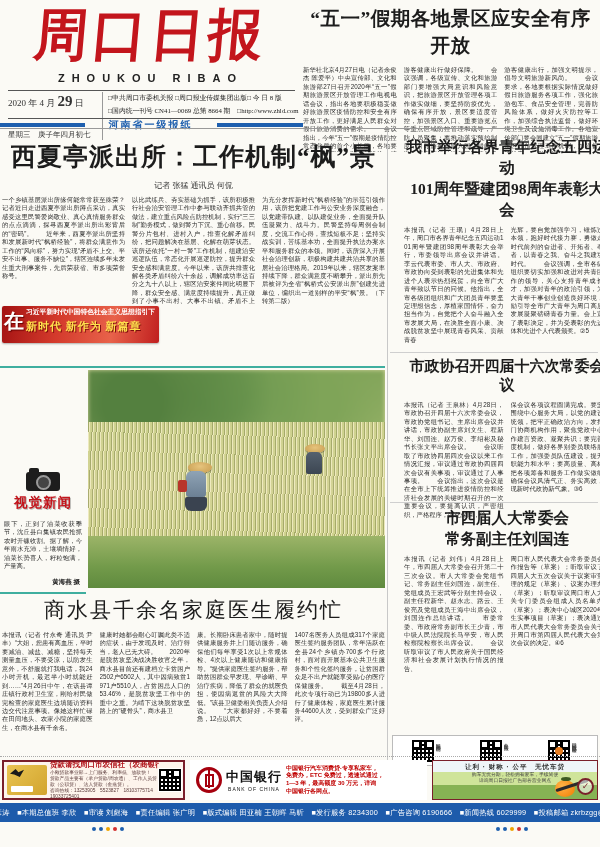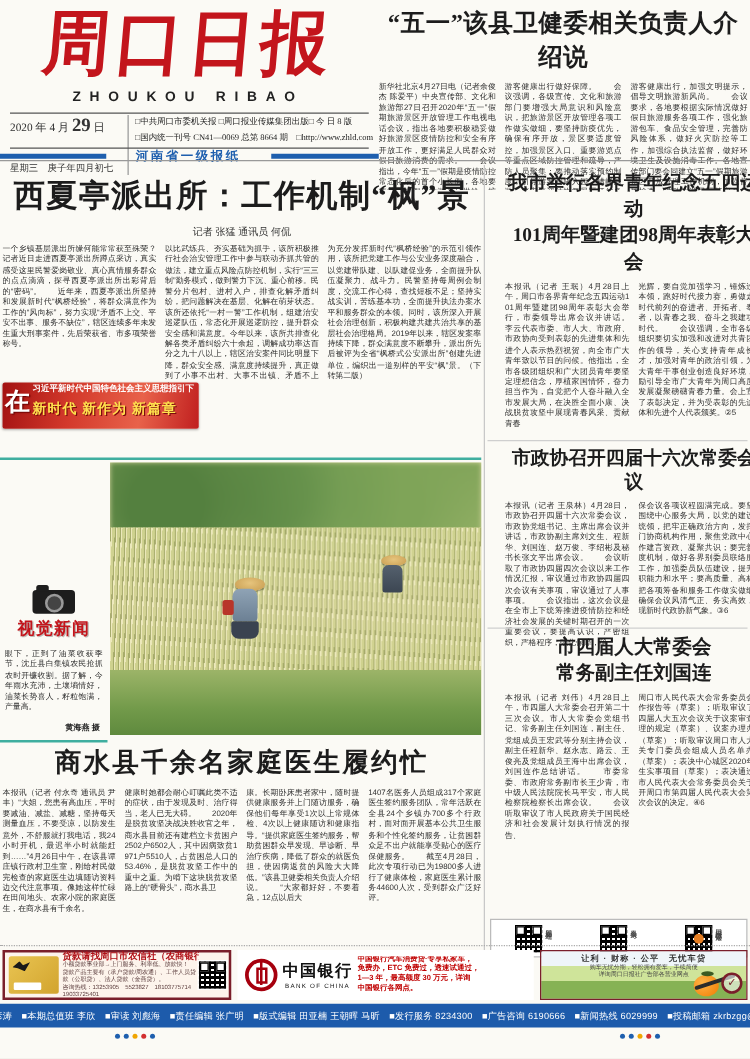--- a/index.html
+++ b/index.html
@@ -88,21 +88,21 @@
   .p1 .hat{margin-left:2px;}
   .p1 .body{width:20px;height:26px;background:linear-gradient(180deg,#8fa3b5,#6c8094);border-radius:6px 6px 3px 3px;margin-top:-2px;}
   .p1 .skirt{width:22px;height:14px;background:#3a4350;border-radius:2px 2px 6px 6px;margin-left:-1px;}
   .p1 .bag{position:absolute;left:-8px;top:18px;width:9px;height:12px;background:#b8352a;border-radius:2px;}
   .p2{left:73%;top:34%;}
   .p2 .hat{width:20px;height:9px;}
   .p2 .body{width:16px;height:22px;background:linear-gradient(180deg,#55616e,#3c4652);border-radius:5px 5px 2px 2px;margin-top:-1px;margin-left:1px;}
 
   
   .bottom-article{position:absolute;left:2px;top:592px;width:383px;}
-  .bottom-article h2{margin:4px 0 7px;font-size:21px;font-weight:700;text-align:center;letter-spacing:2px;}
+  .bottom-article h2{margin:4px 0 7px;font-size:21px;font-weight:400;text-align:center;letter-spacing:2px;}
   .bottom-article .cols4{height:122px;}
 
   
   .vrule{position:absolute;left:387px;top:132px;width:1px;height:632px;background:#c8c8c8;}
   .ra{position:absolute;left:392px;width:206px;margin-left:12px;}
   .ra h3{margin:0;text-align:center;font-weight:700;}
   .raA{top:136px;} .raA h3{font-size:15.5px;line-height:21px;}
   .raA .cols2{height:164px;margin-top:6px;}
   .hruleA{position:absolute;left:390px;top:352px;width:208px;border-top:1px solid #cfcfcf;}
   .raB{top:357px;} .raB h3{font-size:15px;}
@@ -188,21 +188,21 @@
     </div>
     <div class="mast-rule r2"></div>
     <div class="grade">
       <span class="bar"></span>
       <span class="grade-text">河南省一级报纸</span>
       <span class="bar"></span>
     </div>
   </div>
 
   <div class="tr-article">
-    <h2 class="serif">“五一”该县卫健委相关负责人介绍说</h2>
+    <h2 class="serif">“五一”假期各地景区应安全有序开放</h2>
     <div class="cols3">
       <div class="col smalltext">新华社北京4月27日电（记者余俊杰 陈爱平）中央宣传部、文化和旅游部27日召开2020年“五一”假期旅游景区开放管理工作电视电话会议，指出各地要积极稳妥做好旅游景区疫情防控和安全有序开放工作，更好满足人民群众对假日旅游消费的需求。　　会议指出，今年“五一”假期是疫情防控常态化后的首个小长假，各地要统筹做好假日旅游产品供给，扩大旅游消费的同时，应为广大</div>
       <div class="col smalltext">游客健康出行做好保障。　　会议强调，各级宣传、文化和旅游部门要增强大局意识和风险意识，把旅游景区开放管理各项工作做实做细，要坚持防疫优先，确保有序开放，景区要适度管控，加强景区入口、重要游览点等重点区域防控管理和疏导，严防人员聚集；要推动落实预约制度，引导游客间隔入园、错峰旅游；要审慎评估恢复景区开放条件，采取有效措施加强防控力度；要做好应急预案，开展应急演练；要加强宣传引导，倡导</div>
       <div class="col smalltext">游客健康出行，加强文明提示，倡导文明旅游新风尚。　　会议要求，各地要根据实际情况做好假日旅游服务各项工作，强化旅游包车、食品安全管理，完善防风险体系，做好火灾防控等工作，加强综合执法监督，做好环境卫生及设施消毒工作。各地宣传部门要会同建立“五一”假期旅游景区开放管理工作机制，加强督导检查，推动旅游景区落实企业主体责任，确保旅游景区开放管理及“五一”假期文化和旅游市场各项工作平稳有序。</div>
     </div>
   </div>
 
   <div class="rule-full"></div>
 
   <div class="main-article">

